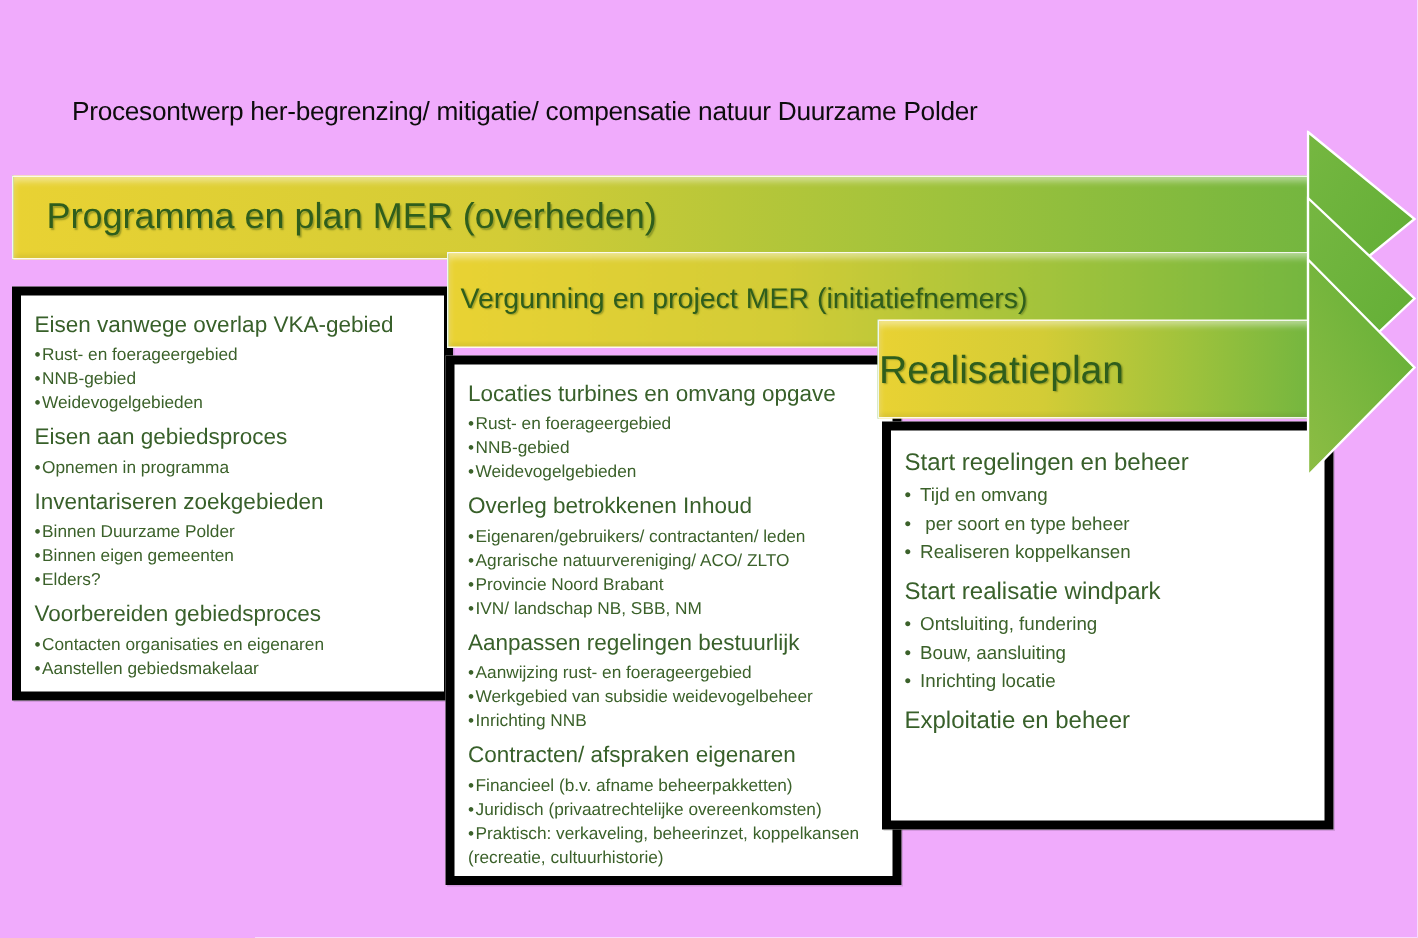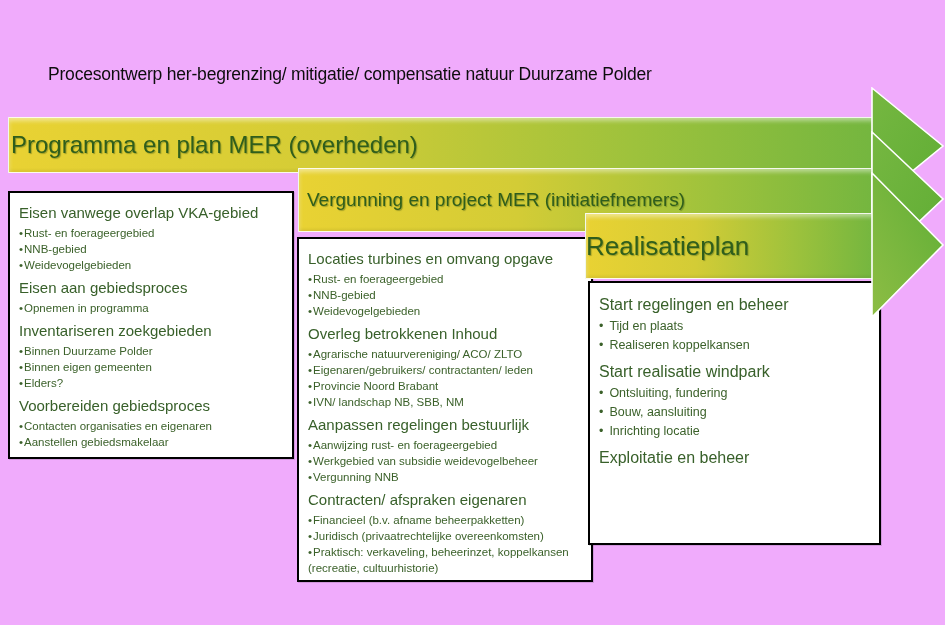--- a/index.html
+++ b/index.html
@@ -14,30 +14,30 @@
               border:1px solid rgba(255,255,255,0.9);
               box-shadow:inset 0 3px 4px rgba(255,255,255,0.45), inset 0 -2px 3px rgba(0,0,0,0.07);}
   .arrow-body.a1{left:8px;top:117px;width:865px;height:54px;
       background:linear-gradient(90deg,#e9d233 0%,#d3cc36 38%,#9ec23c 72%,#74b63f 100%);}
   .arrow-body.a2{left:298px;top:168px;width:575px;height:62px;
       background:linear-gradient(90deg,#e9d233 0%,#d3cc36 38%,#9ec23c 72%,#74b63f 100%);}
   .arrow-body.a3{left:585px;top:213px;width:288px;height:64px;
       background:linear-gradient(90deg,#e9d233 0%,#d3cc36 38%,#9ec23c 72%,#74b63f 100%);}
   .arrow-label{color:#2f5e1c;white-space:nowrap;
                text-shadow:1px 1px 1px rgba(70,90,20,0.45);}
-  .a1 .arrow-label{font-size:24px;padding-left:2px;}
+  .a1 .arrow-label{font-size:24px;padding-left:22px;}
   .a2 .arrow-label{font-size:19px;padding-left:8px;}
   .a3 .arrow-label{font-size:26px;}
   .arrow-head{position:absolute;}
   .arrow-head.h1{left:871px;top:87px;}
   .arrow-head.h2{left:871px;top:131px;}
   .arrow-head.h3{left:871px;top:172px;}
 
   
-  .box{position:absolute;background:#ffffff;border:2px solid #000000;color:#3b612a;
+  .box{position:absolute;background:#ffffff;border:6px solid #000000;color:#3b612a;
        box-shadow:1px 1px 0 rgba(0,0,0,0.12);}
   .box .pad{padding:5px 10px 6px 9px;}
   .box .h{font-size:15px;line-height:18px;margin:6px 0 3px;color:#38602a;}
   .box .b{font-size:11.5px;line-height:16px;color:#3b612a;}
   .box .b::before{content:"\2022";margin-right:1px;}
   .box.b1{left:8px;top:191px;width:282px;height:264px;}
   .box.b2{left:297px;top:237px;width:292px;height:341px;}
   .box.b3{left:588px;top:281px;width:289px;height:260px;z-index:1;}
   .box.b3 .h{font-size:16px;line-height:19px;margin:7px 0 3px;}
   .box.b3 .b{font-size:12.5px;line-height:19px;}
@@ -69,39 +69,40 @@
     </div>
   </div>
 
   <div class="box b2">
     <div class="pad">
       <div class="h">Locaties turbines en omvang opgave</div>
       <div class="b">Rust- en foerageergebied</div>
       <div class="b">NNB-gebied</div>
       <div class="b">Weidevogelgebieden</div>
       <div class="h">Overleg betrokkenen Inhoud</div>
+      <div class="b">Eigenaren/gebruikers/ contractanten/ leden</div>
       <div class="b">Agrarische natuurvereniging/ ACO/ ZLTO</div>
-      <div class="b">Eigenaren/gebruikers/ contractanten/ leden</div>
       <div class="b">Provincie Noord Brabant</div>
       <div class="b">IVN/ landschap NB, SBB, NM</div>
       <div class="h">Aanpassen regelingen bestuurlijk</div>
       <div class="b">Aanwijzing rust- en foerageergebied</div>
       <div class="b">Werkgebied van subsidie weidevogelbeheer</div>
-      <div class="b">Vergunning NNB</div>
+      <div class="b">Inrichting NNB</div>
       <div class="h">Contracten/ afspraken eigenaren</div>
       <div class="b">Financieel (b.v. afname beheerpakketten)</div>
       <div class="b">Juridisch (privaatrechtelijke overeenkomsten)</div>
       <div class="b">Praktisch: verkaveling, beheerinzet, koppelkansen (recreatie, cultuurhistorie)</div>
     </div>
   </div>
 
   <div class="box b3">
     <div class="pad">
       <div class="h">Start regelingen en beheer</div>
-      <div class="b">Tijd en plaats</div>
+      <div class="b">Tijd en omvang</div>
+      <div class="b"> per soort en type beheer</div>
       <div class="b">Realiseren koppelkansen</div>
       <div class="h">Start realisatie windpark</div>
       <div class="b">Ontsluiting, fundering</div>
       <div class="b">Bouw, aansluiting</div>
       <div class="b">Inrichting locatie</div>
       <div class="h">Exploitatie en beheer</div>
     </div>
   </div>
 
   <div class="arrow-layer">

